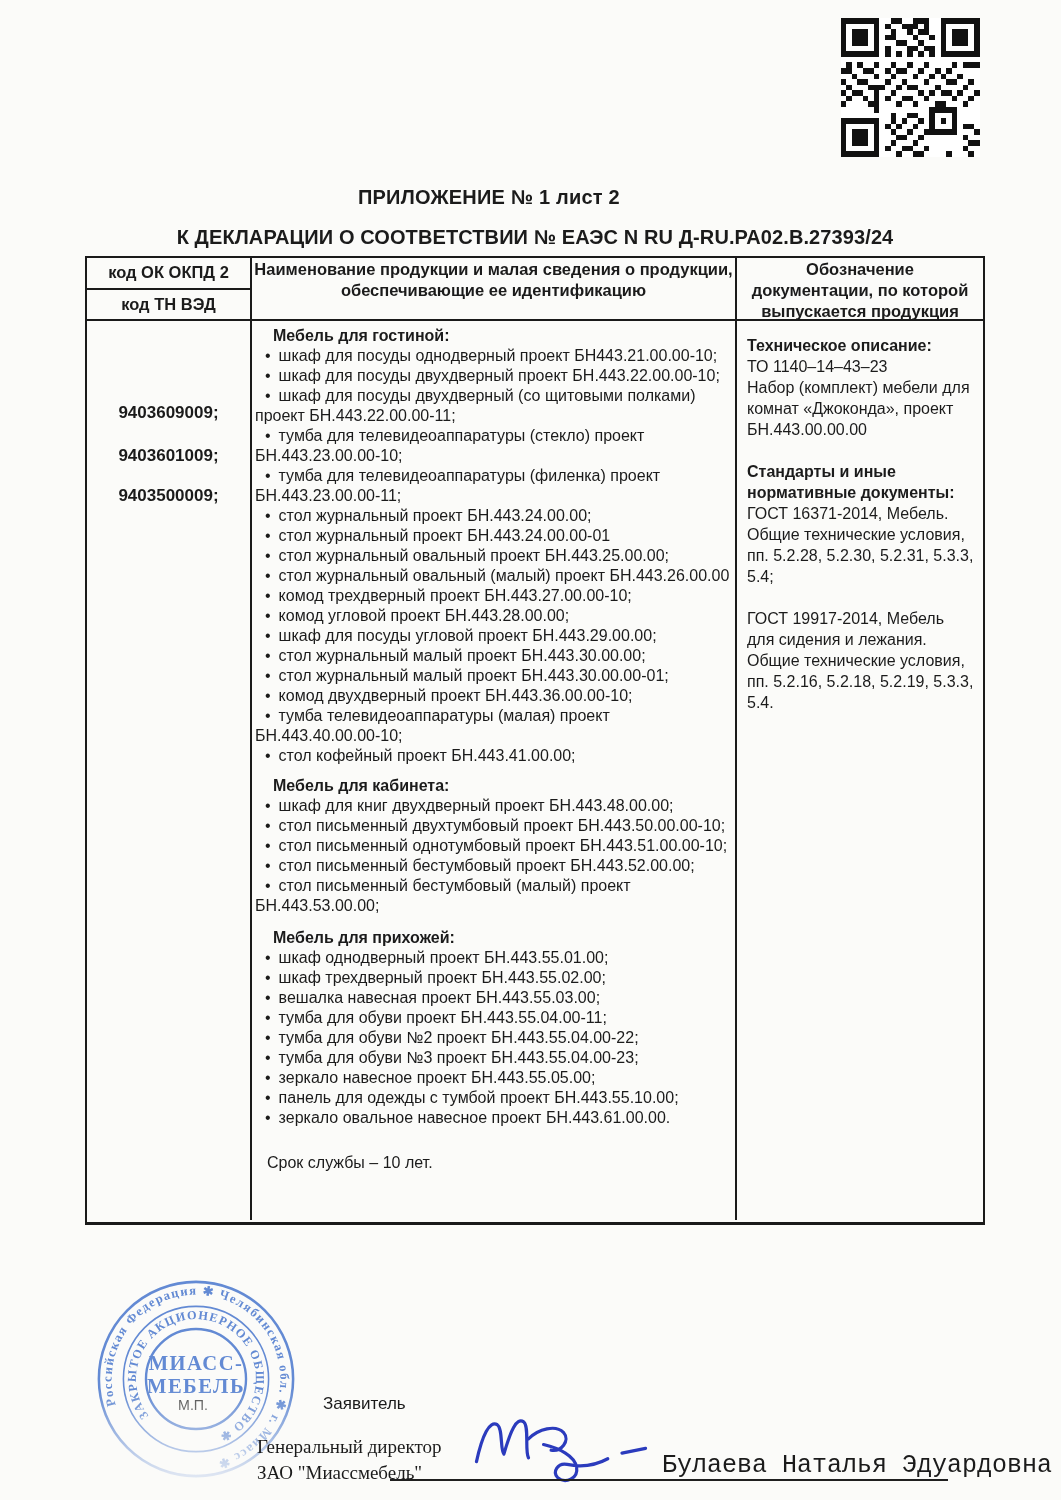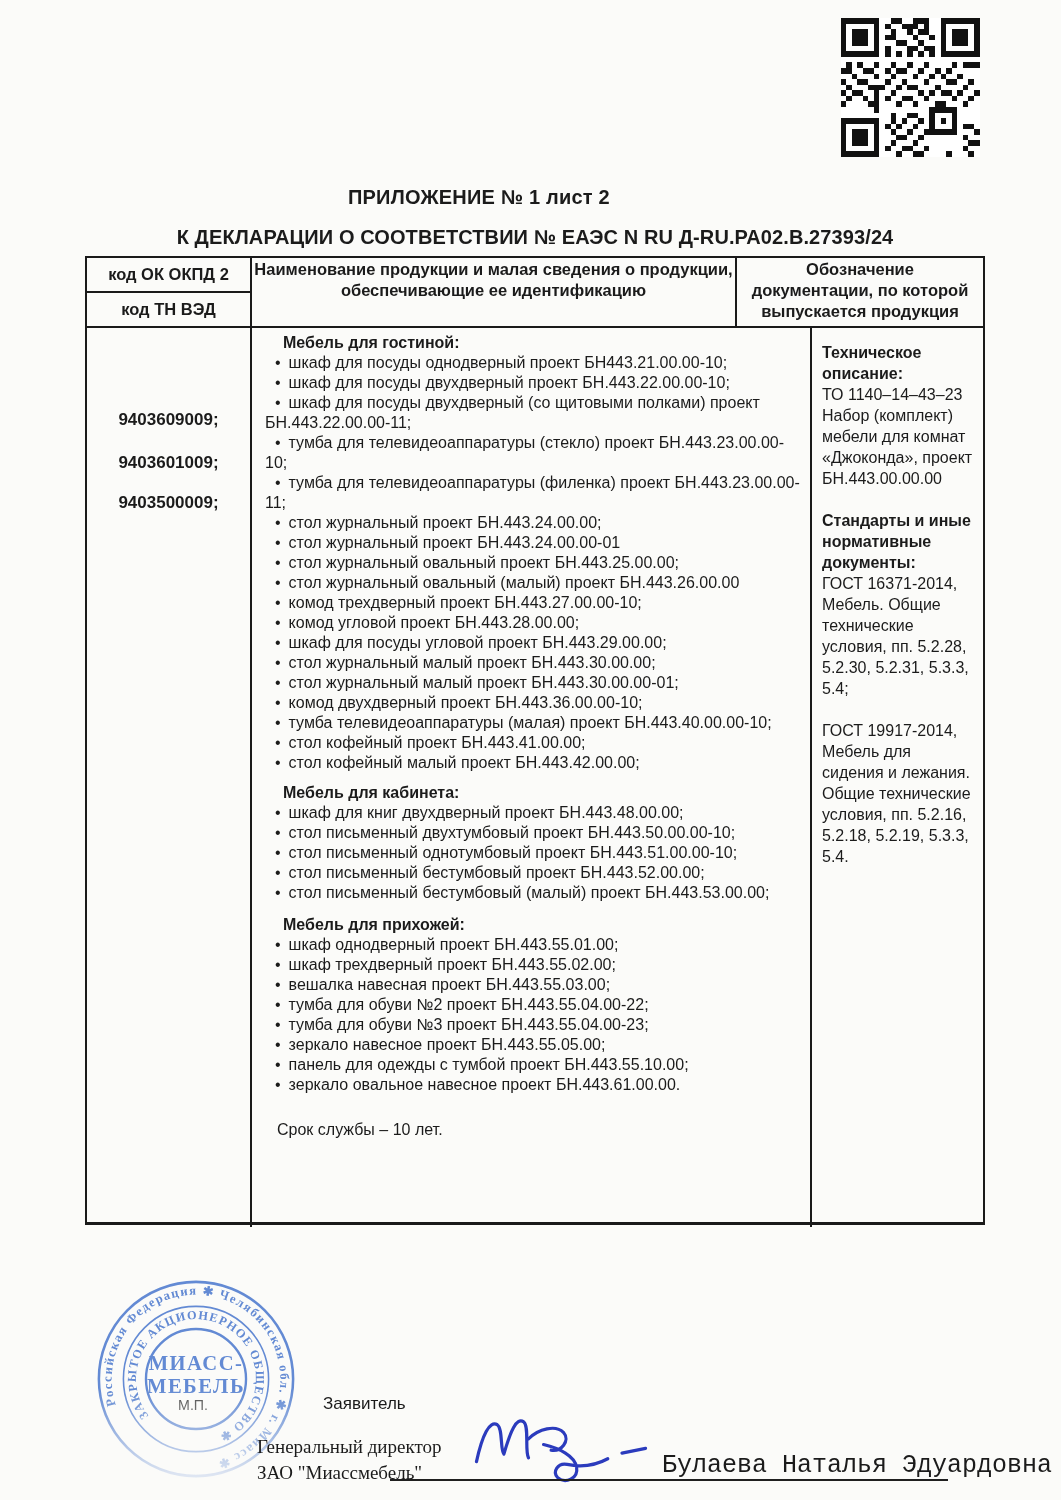--- a/index.html
+++ b/index.html
@@ -9,50 +9,50 @@
     font-family:"Liberation Sans","DejaVu Sans",sans-serif;
     overflow:hidden;
   }
   .page{position:absolute;inset:0;}
 
   
   .qr{position:absolute;left:840px;top:18px;width:140px;height:139px;}
 
   
   .title{
-    position:absolute;left:348px;top:186px;
+    position:absolute;left:358px;top:186px;
     font-size:20px;font-weight:bold;letter-spacing:.2px;white-space:nowrap;
   }
   .subtitle{
     position:absolute;left:85px;top:226px;width:900px;
     font-size:20px;font-weight:bold;text-align:center;white-space:nowrap;letter-spacing:.1px;
   }
 
   
   .tbl{
     position:absolute;left:85px;top:256px;width:900px;height:969px;
     border:2px solid #1a1a1a;border-bottom-width:3px;box-sizing:border-box;
     font-size:16px;
   }
-  .thead{display:flex;height:70px;border-bottom:2px solid #1a1a1a;box-sizing:border-box;}
+  .thead{display:flex;height:63px;border-bottom:2px solid #1a1a1a;box-sizing:border-box;}
   .hc1{width:165px;border-right:2px solid #1a1a1a;box-sizing:border-box;display:flex;flex-direction:column;}
   .hc1 .c{flex:1;display:flex;align-items:center;justify-content:center;font-weight:bold;font-size:16.5px;}
   .hc1 .c.top{border-bottom:2px solid #1a1a1a;}
   .hc2{width:485px;border-right:2px solid #1a1a1a;box-sizing:border-box;
        font-weight:bold;text-align:center;line-height:21px;padding-top:1px;font-size:16.5px;}
   .hc3{flex:1;font-weight:bold;text-align:center;line-height:21px;padding:1px 10px;box-sizing:border-box;font-size:16.5px;}
 
   .tbody{display:flex;height:899px;}
   .bc1{width:165px;border-right:2px solid #1a1a1a;box-sizing:border-box;
        text-align:center;font-weight:bold;font-size:17px;padding-top:82px;}
   .bc1 .code{line-height:20px;}
   .bc1 .code+.code{margin-top:23px;}
   .bc1 .code:last-child{margin-top:20px;}
-  .bc2{width:560px;border-right:2px solid #1a1a1a;box-sizing:border-box;
-       padding:5px 4px 0 13px;line-height:20px;}
+  .bc2{width:485px;border-right:2px solid #1a1a1a;box-sizing:border-box;
+       padding:5px 4px 0 3px;line-height:20px;}
   .sec-title{font-weight:bold;text-indent:18px;}
   .sec-title.gap1{margin-top:10px;}
   .sec-title.gap2{margin-top:12px;}
   .pitem{text-indent:10px;}
   .blt{margin-right:8px;}
   .srok{margin-top:25px;text-indent:12px;}
   .bc3{flex:1;box-sizing:border-box;padding:14px 8px 0 10px;line-height:21px;}
   .bc3 p{margin:0;}
   .bc3 .bold{font-weight:bold;}
   .bc3 .mt{margin-top:21px;}
@@ -131,33 +131,33 @@
         <div class="pitem"><span class="blt">•</span><span>стол журнальный овальный проект БН.443.25.00.00;</span></div>
         <div class="pitem"><span class="blt">•</span><span>стол журнальный овальный (малый) проект БН.443.26.00.00</span></div>
         <div class="pitem"><span class="blt">•</span><span>комод трехдверный проект БН.443.27.00.00-10;</span></div>
         <div class="pitem"><span class="blt">•</span><span>комод угловой проект БН.443.28.00.00;</span></div>
         <div class="pitem"><span class="blt">•</span><span>шкаф для посуды угловой проект БН.443.29.00.00;</span></div>
         <div class="pitem"><span class="blt">•</span><span>стол журнальный малый проект БН.443.30.00.00;</span></div>
         <div class="pitem"><span class="blt">•</span><span>стол журнальный малый проект БН.443.30.00.00-01;</span></div>
         <div class="pitem"><span class="blt">•</span><span>комод двухдверный проект БН.443.36.00.00-10;</span></div>
         <div class="pitem"><span class="blt">•</span><span>тумба телевидеоаппаратуры (малая) проект БН.443.40.00.00-10;</span></div>
         <div class="pitem"><span class="blt">•</span><span>стол кофейный проект БН.443.41.00.00;</span></div>
-        <div class="pitem"><span class="blt">•</span><span>стол кофейный малый проект БН.443.42.00.00;</span></div>
 
         <div class="sec-title gap1">Мебель для кабинета:</div>
         <div class="pitem"><span class="blt">•</span><span>шкаф для книг двухдверный проект БН.443.48.00.00;</span></div>
         <div class="pitem"><span class="blt">•</span><span>стол письменный двухтумбовый проект БН.443.50.00.00-10;</span></div>
         <div class="pitem"><span class="blt">•</span><span>стол письменный однотумбовый проект БН.443.51.00.00-10;</span></div>
         <div class="pitem"><span class="blt">•</span><span>стол письменный бестумбовый проект БН.443.52.00.00;</span></div>
         <div class="pitem"><span class="blt">•</span><span>стол письменный бестумбовый (малый) проект БН.443.53.00.00;</span></div>
 
         <div class="sec-title gap2">Мебель для прихожей:</div>
         <div class="pitem"><span class="blt">•</span><span>шкаф однодверный проект БН.443.55.01.00;</span></div>
         <div class="pitem"><span class="blt">•</span><span>шкаф трехдверный проект БН.443.55.02.00;</span></div>
         <div class="pitem"><span class="blt">•</span><span>вешалка навесная проект БН.443.55.03.00;</span></div>
+        <div class="pitem"><span class="blt">•</span><span>тумба для обуви проект БН.443.55.04.00-11;</span></div>
         <div class="pitem"><span class="blt">•</span><span>тумба для обуви №2 проект БН.443.55.04.00-22;</span></div>
         <div class="pitem"><span class="blt">•</span><span>тумба для обуви №3 проект БН.443.55.04.00-23;</span></div>
         <div class="pitem"><span class="blt">•</span><span>зеркало навесное проект БН.443.55.05.00;</span></div>
         <div class="pitem"><span class="blt">•</span><span>панель для одежды с тумбой проект БН.443.55.10.00;</span></div>
         <div class="pitem"><span class="blt">•</span><span>зеркало овальное навесное проект БН.443.61.00.00.</span></div>
 
         <div class="srok">Срок службы – 10 лет.</div>
       </div>
 
       <div class="bc3">

